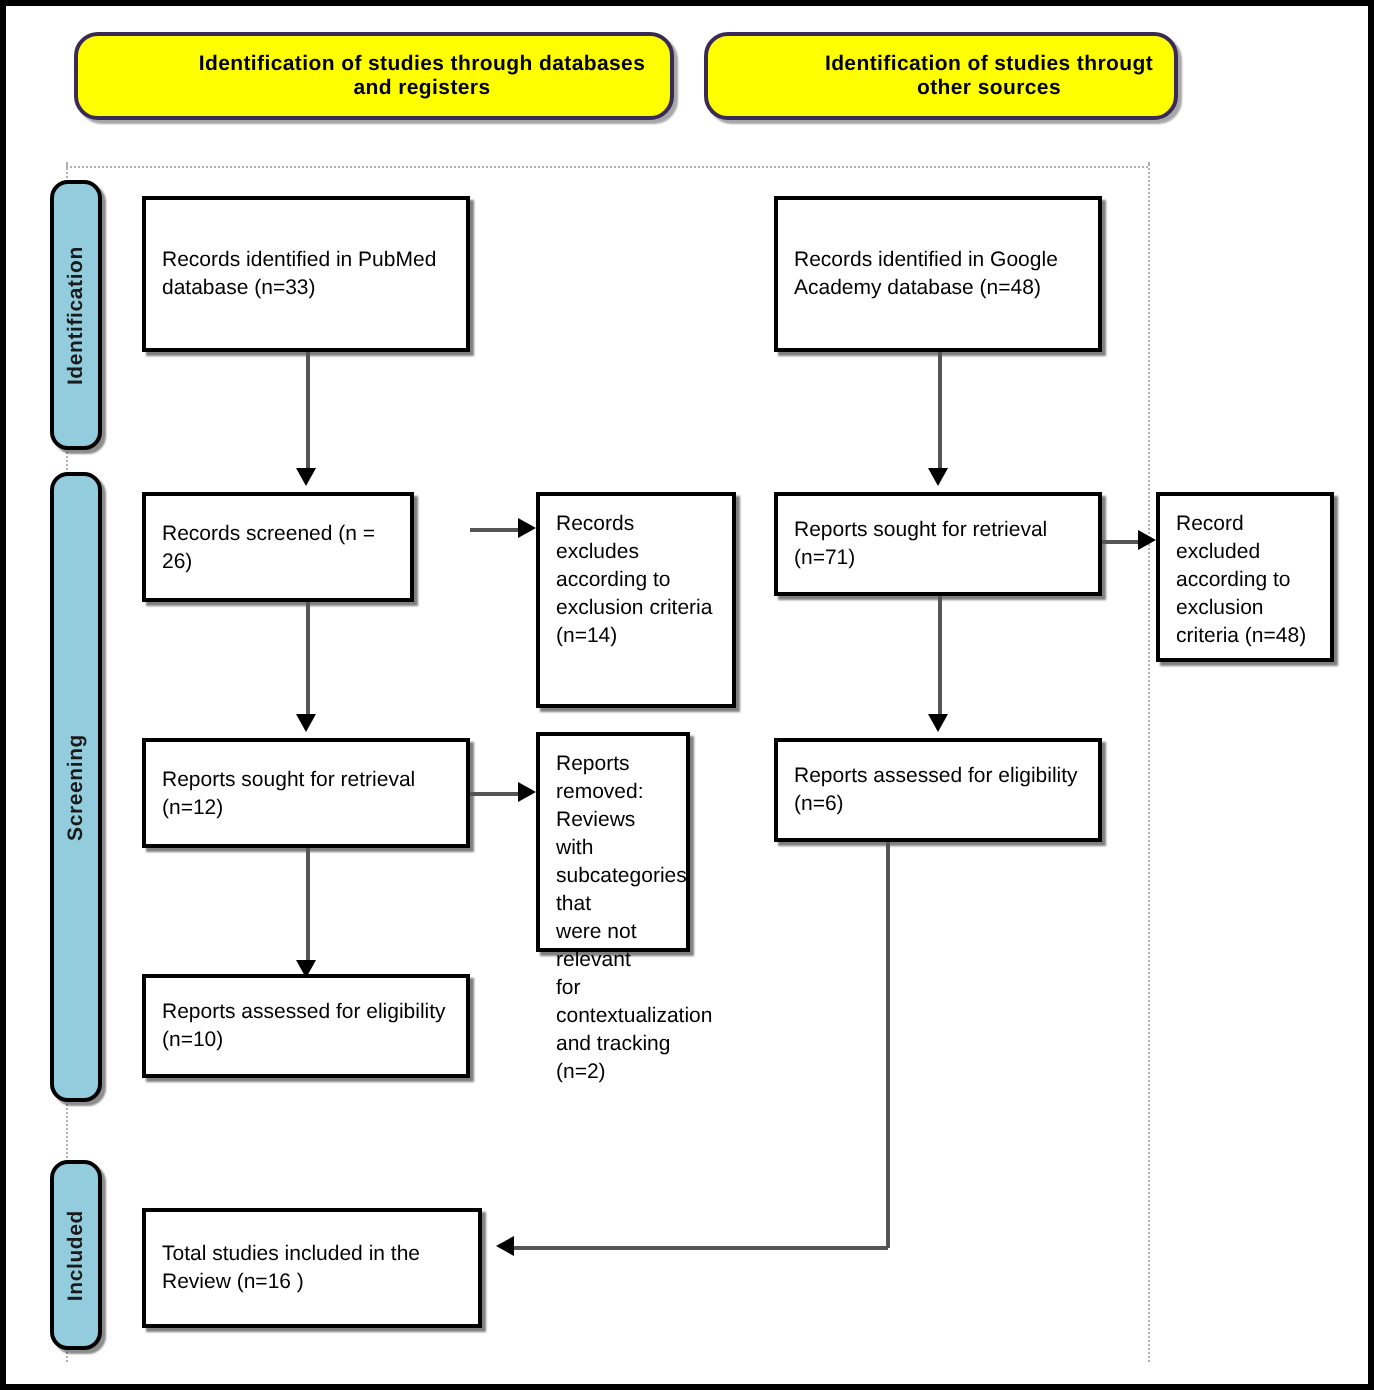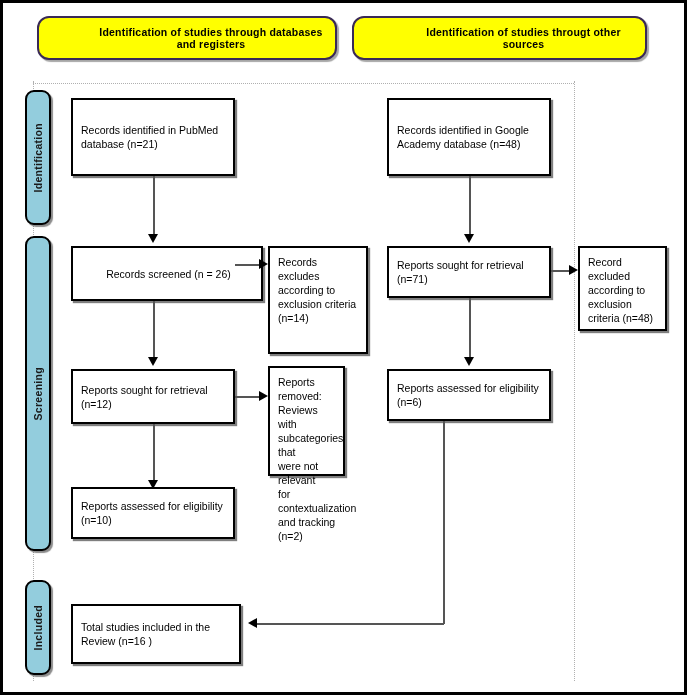--- a/index.html
+++ b/index.html
@@ -138,51 +138,51 @@
 
 <div id="diagram-root">
 
   <div class="dotted-v" style="left:30px; top:78px; height:600px;"></div>
   <div class="dotted-v" style="left:571px; top:78px; height:600px;"></div>
   <div class="dotted-h" style="left:30px; top:80px; width:541px;"></div>
 
   <div class="banner" style="left:34px; top:13px; width:300px; height:44px;">
     <span class="banner-text">Identification of studies through databases and registers</span>
   </div>
-  <div class="banner" style="left:349px; top:13px; width:295px; height:44px;">
+  <div class="banner" style="left:349px; top:13px; width:237px; height:44px;">
     <span class="banner-text">Identification of studies througt other sources</span>
   </div>
 
   <div class="stage" style="left:22px; top:87px; width:26px; height:135px;">
     <span class="stage-text">Identification</span>
   </div>
   <div class="stage" style="left:22px; top:233px; width:26px; height:315px;">
     <span class="stage-text">Screening</span>
   </div>
   <div class="stage" style="left:22px; top:577px; width:26px; height:95px;">
     <span class="stage-text">Included</span>
   </div>
 
   <div class="node" style="left:68px; top:95px; width:164px; height:78px;">
     <div class="node-text mid">Records identified in PubMed
-database  (n=21)</div>
+database  (n=33)</div>
   </div>
 
   <div class="node" style="left:384px; top:95px; width:164px; height:78px;">
     <div class="node-text mid">Records identified in Google
 Academy database  (n=48)</div>
   </div>
 
   <div class="conn v" style="left:150px; top:173px; height:60px;"></div>
   <div class="arrow down" style="left:144.5px; top:231px;"></div>
 
   <div class="conn v" style="left:466px; top:173px; height:60px;"></div>
   <div class="arrow down" style="left:460.5px; top:231px;"></div>
 
-  <div class="node" style="left:68px; top:243px; width:192px; height:55px;text-align:center;">
+  <div class="node" style="left:68px; top:243px; width:136px; height:55px;">
     <div class="node-text mid">Records screened       (n = 26)</div>
   </div>
 
   <div class="node" style="left:265px; top:243px; width:100px; height:108px;">
     <div class="node-text topal">Records excludes
 according to
 exclusion criteria
 (n=14)</div>
   </div>
 

